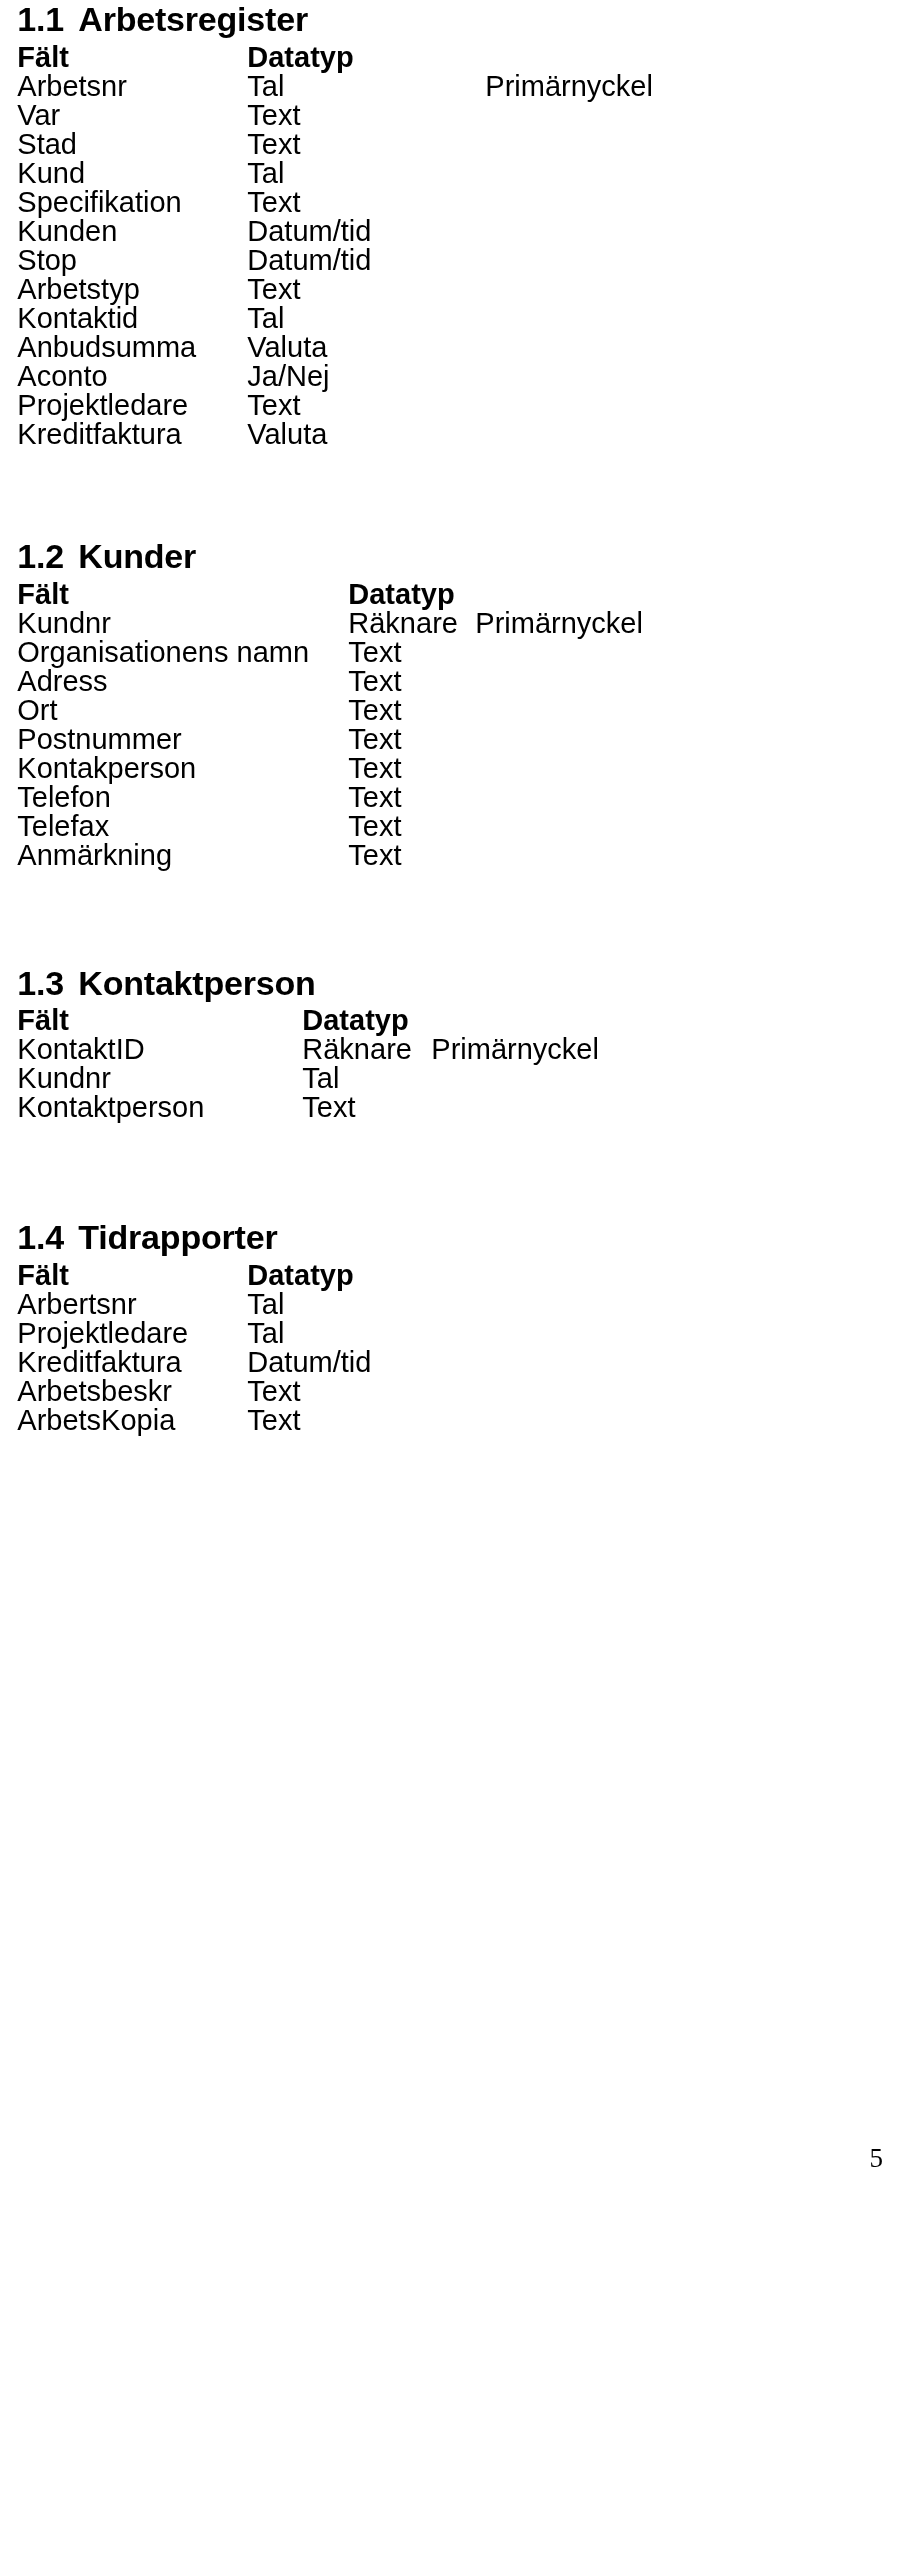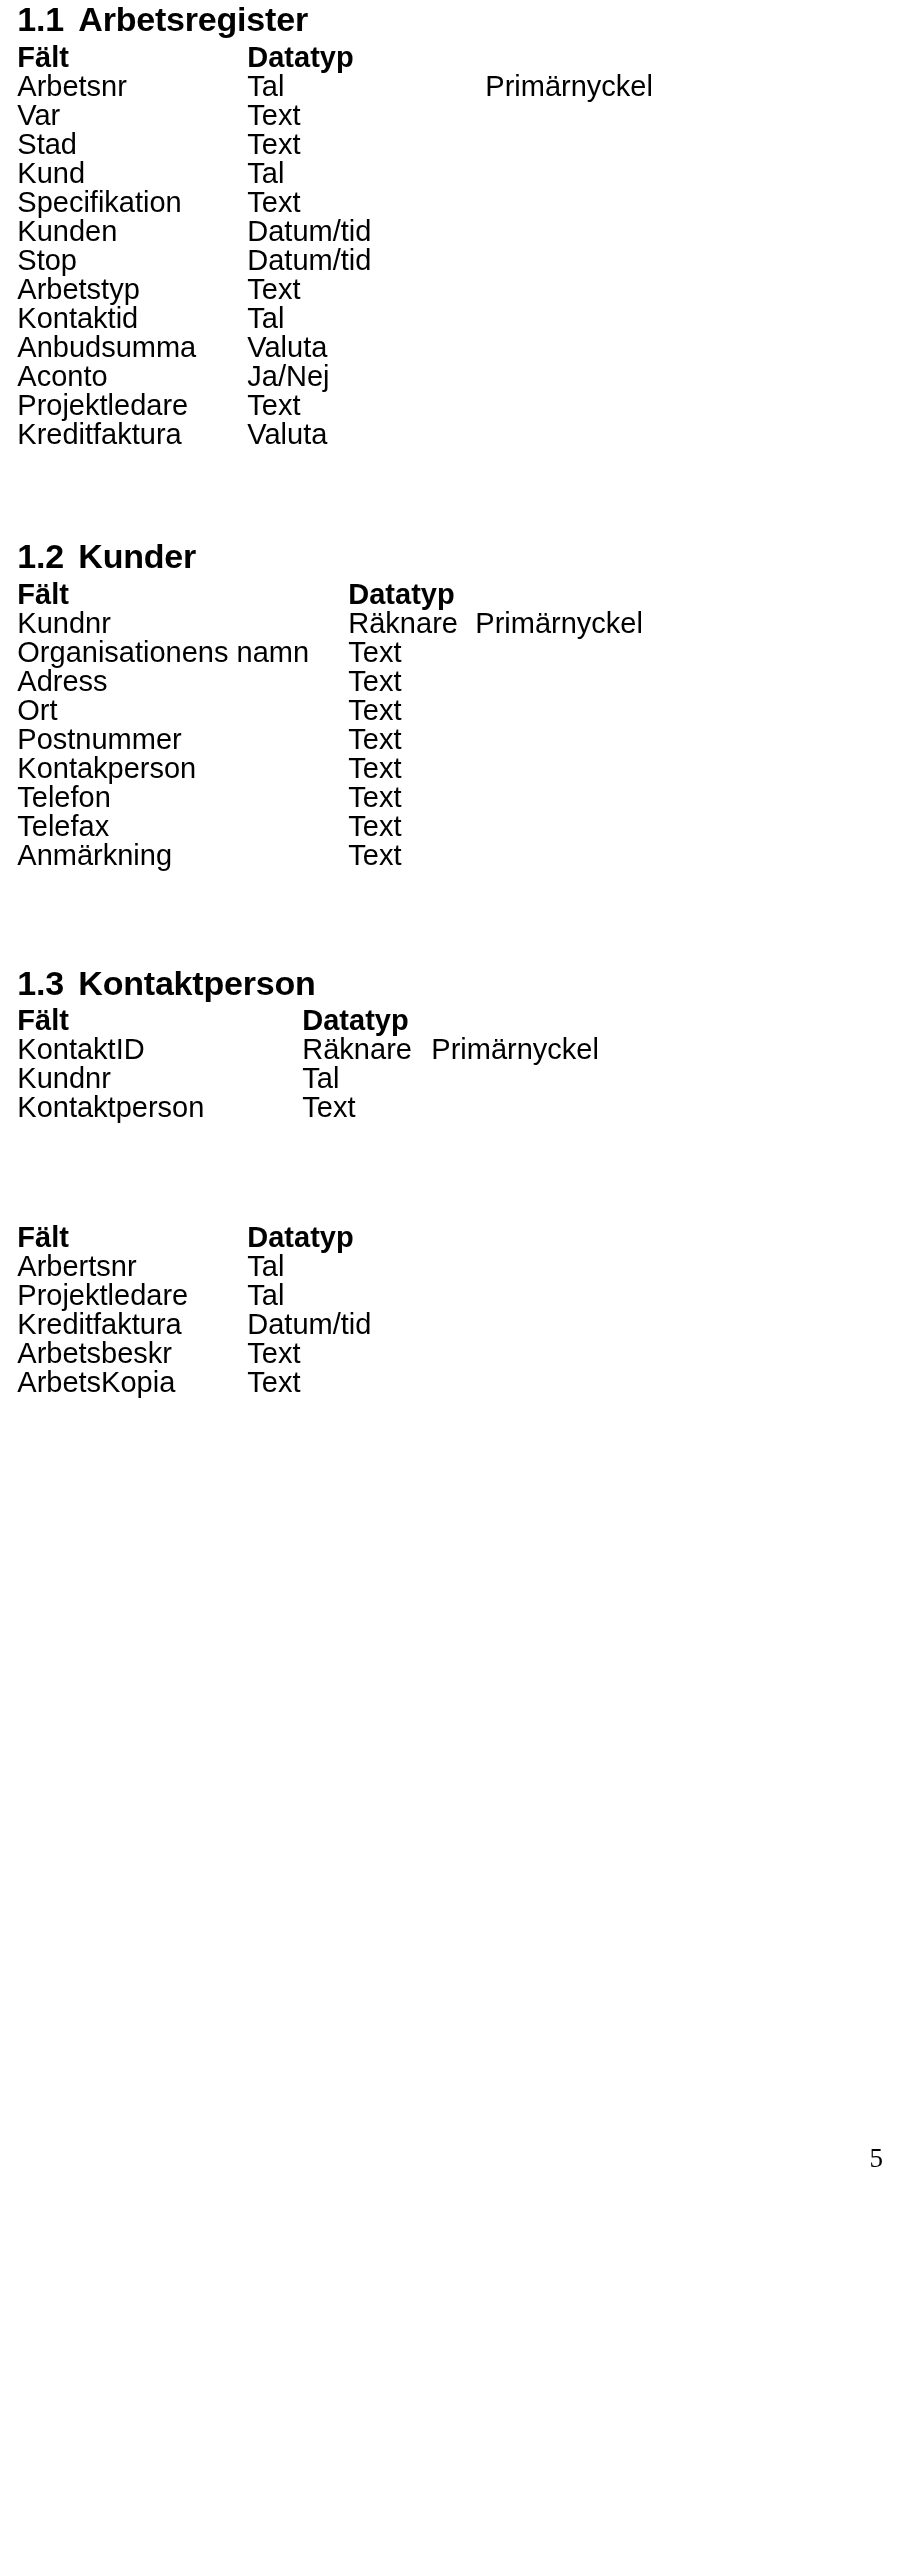--- a/index.html
+++ b/index.html
@@ -294,20 +294,21 @@
           <td class="row-type">Text</td>
           <td class="row-key"></td>
         </tr>
       </tbody>
     </table>
   </div>
 
   <div class="gap-3"></div>
 
   <div class="sec-block">
+    <h2 class="section-heading"><span class="num">1.4</span><span>Tidrapporter</span></h2>
 
     <table class="schema-table tbl-4">
       <colgroup>
         <col class="col-field">
           <col class="col-type">
           <col class="col-key">
       </colgroup>
       <thead>
         <tr>
           <th>Fält</th>

